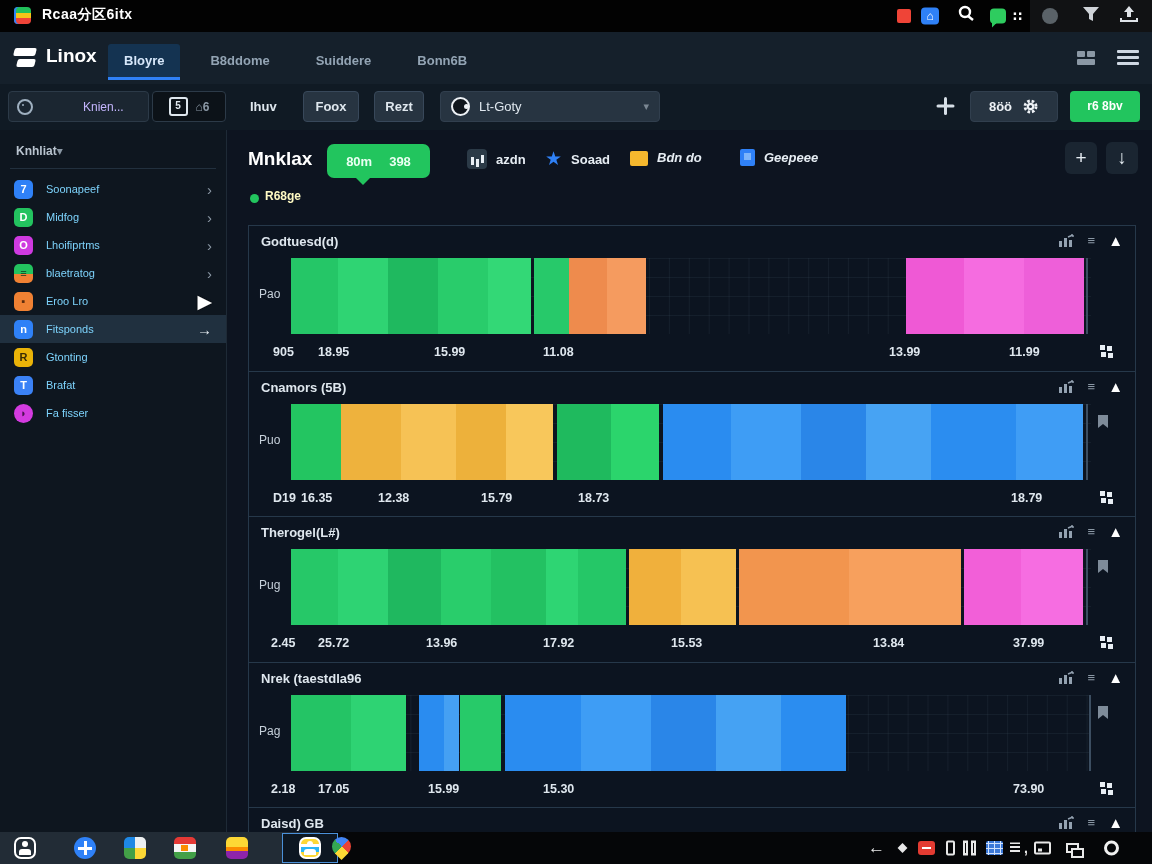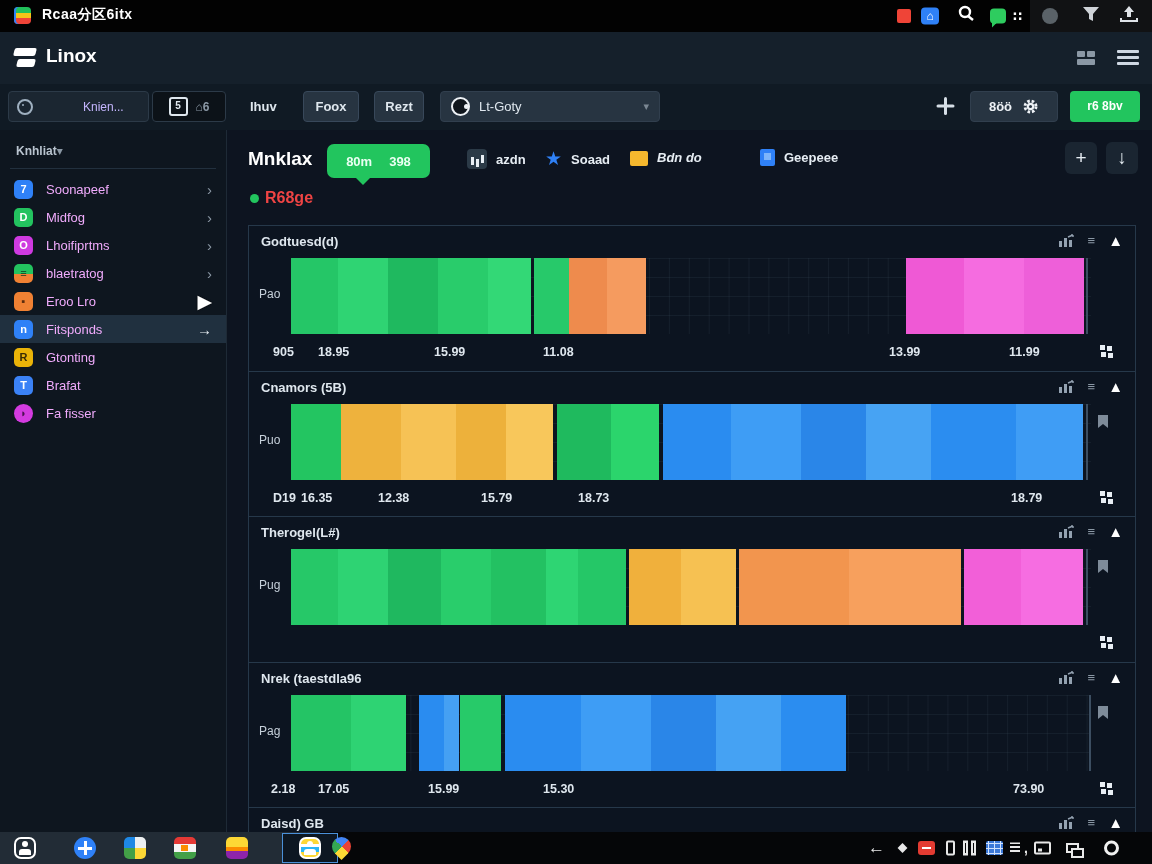--- a/index.html
+++ b/index.html
@@ -64,45 +64,45 @@
   .btn-primary{left:1070px;width:70px;background:#22c55e;border-radius:4px;color:#fff;font-size:12px;font-weight:bold;text-align:center;line-height:31px;}
   
   .app-body{position:absolute;left:0;top:130px;width:1152px;height:702px;overflow:hidden;}
   .sidebar{position:absolute;left:0;top:0;width:227px;height:702px;background:#0e161f;border-right:1px solid #1e2a36;box-sizing:border-box;}
   .side-head{display:flex;align-items:center;padding:14px 16px 10px;color:#b9c4cf;font-size:12px;font-weight:bold;}
   .side-head .chev{color:#8b98a5;font-size:12px;}
   .side-div{height:1px;background:#22303e;margin:0 10px 6px;}
   .side-item{position:relative;display:flex;align-items:center;height:28px;padding:0 14px;gap:13px;}
   .side-item.selected{background:#20303f;}
   .si-icon{width:19px;height:19px;border-radius:5px;flex:none;display:flex;align-items:center;justify-content:center;font-size:11px;font-weight:bold;color:#fff;}
-  .si-label{font-size:13px;color:#f0abfc;flex:1;white-space:nowrap;}
+  .si-label{font-size:11px;color:#7dd3fc;flex:1;white-space:nowrap;}
   .si-trail{color:#8b98a5;font-size:15px;}
   .si-trail.arrow{color:#e6edf3;font-size:15px;font-weight:bold;}
   .si-trail.cursor{color:#ffffff;font-size:19px;text-shadow:0 0 2px #000;}
   
   .main{position:absolute;left:227px;top:0;width:925px;height:702px;background:#0d1420;}
   .main-head{position:relative;height:48px;margin-top:10px;}
   .main-title{position:absolute;left:21px;top:8px;font-size:19px;font-weight:bold;color:#fff;}
   .pill{position:absolute;left:100px;top:4px;width:103px;height:34px;background:#22c55e;border-radius:7px;display:flex;align-items:center;justify-content:center;gap:17px;color:#eafff2;font-size:13px;font-weight:bold;}
   .pill:after{content:"";position:absolute;left:28px;bottom:-7px;border:8px solid transparent;border-top-color:#22c55e;border-bottom:none;}
   .links{position:absolute;left:0;top:0;width:100%;height:48px;}
   .link{position:absolute;top:9px;display:flex;align-items:center;gap:9px;}
-  .link:nth-child(1){left:228px;padding-left:12px;}.link:nth-child(2){left:318px;}.link:nth-child(3){left:403px;font-style:italic;}.link:nth-child(4){left:533px;}
+  .link:nth-child(1){left:228px;padding-left:12px;}.link:nth-child(2){left:318px;}.link:nth-child(3){left:403px;font-style:italic;}.link:nth-child(4){left:513px;font-style:italic;}
   .link-label{font-size:13px;font-weight:bold;color:#e6edf3;}
   .li-chart{width:20px;height:20px;background:#2b3a47;border-radius:4px;position:relative;}
   .li-chart:after{content:"";position:absolute;left:4px;bottom:4px;width:3px;height:8px;background:#e8eef4;box-shadow:5px 2px 0 #e8eef4,10px -2px 0 #e8eef4;}
   .li-star{color:#2f81f7;font-size:19px;line-height:20px;}
   .li-flag{width:18px;height:15px;background:#f5b82e;border-radius:2px;margin-top:2px;}
   .li-bookmark{width:15px;height:17px;background:#2f81f7;border-radius:2px;position:relative;}
   .li-bookmark:after{content:"";position:absolute;left:4px;top:4px;width:7px;height:7px;background:#7db5fb;}
   .head-btn{position:absolute;top:2px;width:32px;height:32px;background:#1a2531;border-radius:6px;color:#e6edf3;font-size:19px;text-align:center;line-height:31px;}
   .btn-add{left:838px;}.btn-down{left:879px;}
   .status-row{position:relative;height:26px;}
   .status-dot{position:absolute;left:23px;top:6px;width:9px;height:9px;border-radius:50%;background:#22c55e;}
-  .status-label{position:absolute;left:38px;top:1px;font-size:16px;font-weight:bold;color:#ef4444;}
+  .status-label{position:absolute;left:38px;top:1px;font-size:12px;font-weight:bold;color:#fef9c3;}
   
   #panels{margin-top:11px;}
   .panel{position:relative;width:888px;margin-left:21px;background:#0c1420;border:1px solid #26384a;box-sizing:border-box;margin-top:-1px;}
   .panel:nth-child(1){height:147px;margin-top:0;}
   .panel:nth-child(2){height:146px;}
   .panel:nth-child(3){height:147px;}
   .panel:nth-child(4){height:146px;}
   .panel:nth-child(5){height:90px;}
   .panel-title{position:absolute;left:12px;top:8px;font-size:13px;font-weight:bold;color:#dfe7ee;}
   .panel-icons{position:absolute;right:12px;top:6px;display:flex;align-items:center;gap:13px;}
@@ -193,20 +193,26 @@
         </svg>
     </span>
   </div>
 
   <div class="app-bar">
     <span class="brand-logo">
         <i></i>
         <i></i>
       </span>
     <span class="brand-text">Linox</span>
+    <div class="tabs" id="tabs">
+        <span class="tab active">Bloyre</span>
+        <span class="tab">B8ddome</span>
+        <span class="tab">Suiddere</span>
+        <span class="tab">Bonn6B</span>
+      </div>
     <span class="appbar-grid">
         <i></i>
         <i></i>
         <i></i>
       </span>
     <span class="burger">
         <i></i>
         <i></i>
         <i></i>
       </span>
@@ -445,20 +451,29 @@
               <div class="stripe" style="left: 200px; width: 55px; background: rgb(35, 193, 98);"></div>
               <div class="stripe" style="left: 255px; width: 32px; background: rgb(46, 213, 115);"></div>
               <div class="stripe" style="left: 287px; width: 48px; background: rgb(37, 199, 103);"></div>
               <div class="stripe" style="left: 338px; width: 52px; background: rgb(240, 176, 60);"></div>
               <div class="stripe" style="left: 390px; width: 55px; background: rgb(246, 193, 82);"></div>
               <div class="stripe" style="left: 448px; width: 110px; background: rgb(242, 149, 78);"></div>
               <div class="stripe" style="left: 558px; width: 112px; background: rgb(247, 160, 93);"></div>
               <div class="stripe" style="left: 673px; width: 57px; background: rgb(242, 95, 216);"></div>
               <div class="stripe" style="left: 730px; width: 62px; background: rgb(246, 109, 225);"></div>
             </div>
+    <div class="ticks">
+              <span class="tick" style="left: -20px;">2.45</span>
+              <span class="tick" style="left: 27px;">25.72</span>
+              <span class="tick" style="left: 135px;">13.96</span>
+              <span class="tick" style="left: 252px;">17.92</span>
+              <span class="tick" style="left: 380px;">15.53</span>
+              <span class="tick" style="left: 582px;">13.84</span>
+              <span class="tick" style="left: 722px;">37.99</span>
+            </div>
     <svg class="bookmark-icon" width="12" height="15" viewBox="0 0 12 15">
       <path d="M1 1h10v13l-5-4-5 4z" fill="#7e8b99"></path>
     </svg>
     <span class="squares-icon">
               <i></i>
               <i></i>
               <i></i>
               <i></i>
             </span>
   </section>

